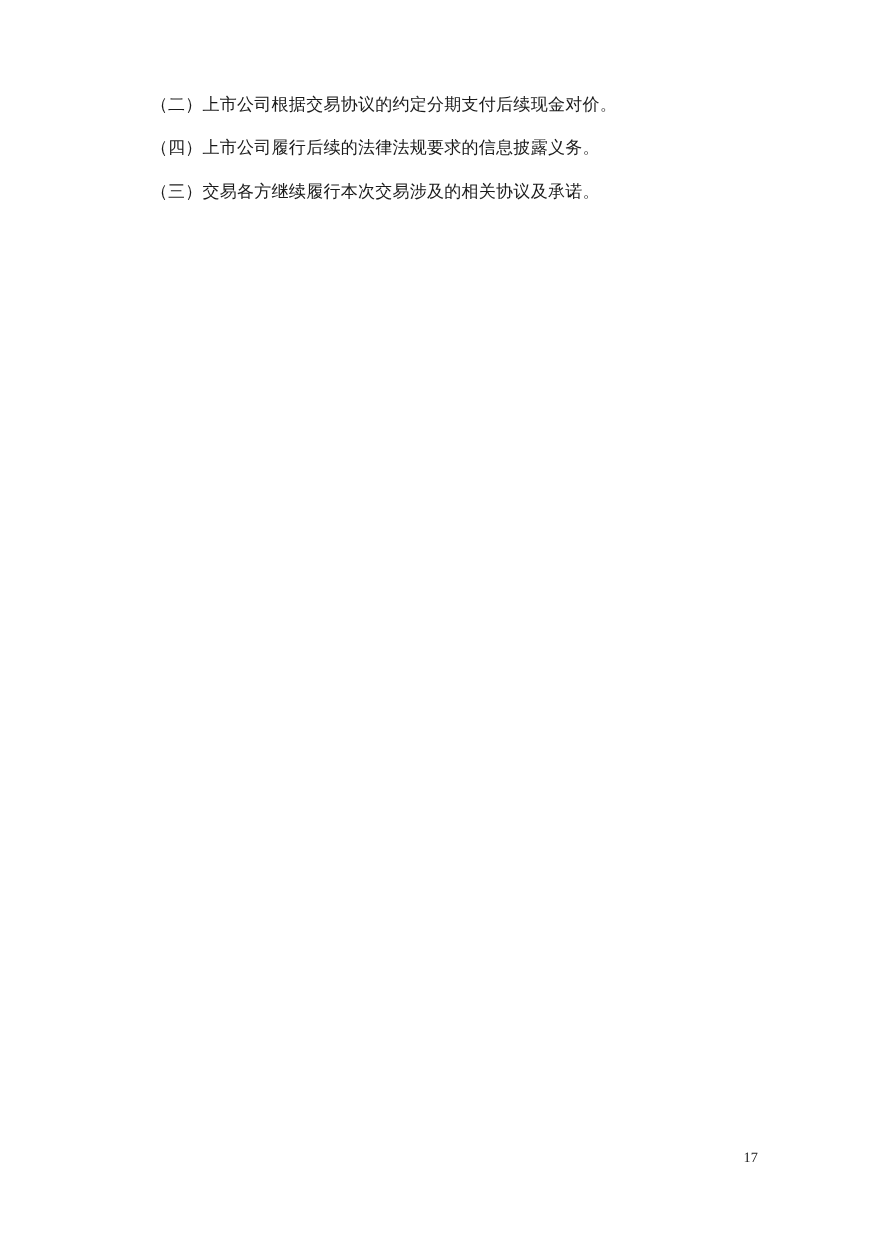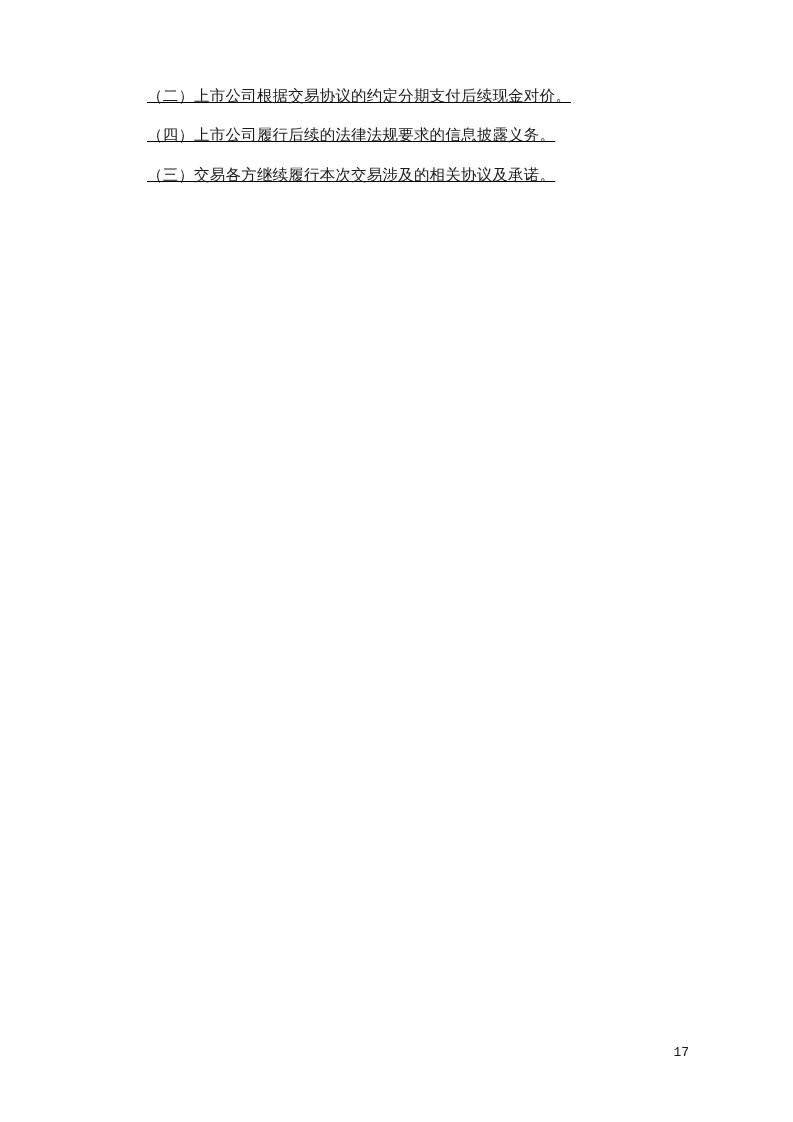--- a/index.html
+++ b/index.html
@@ -14,24 +14,23 @@
     position: relative;
     width: 793px;
     height: 1122px;
     background: #ffffff;
     margin: 0 auto;
     box-sizing: border-box;
     overflow: hidden;
   }
   .content {
     position: absolute;
-    left: 116px;
+    left: 106px;
     top: 78px;
     width: 560px;
-    text-decoration: underline;
   }
   .para {
     font-size: 15.5px;
     line-height: 2.35;
     color: #1a1a1a;
     text-align: justify;
     text-justify: inter-ideograph;
     margin: 0 0 3px 0;
     letter-spacing: 0.2px;
   }
@@ -43,21 +42,21 @@
   }
   .body-block .para {
     line-height: 2.45;
   }
   .page-number {
     position: absolute;
     right: 104px;
     bottom: 62px;
     font-size: 13px;
     color: #1a1a1a;
-    font-family: Liberation Mono, monospace;
+    font-family: Liberation Serif, serif;
     margin-left: 23px;
   }
 </style>
 </head>
 <body>
 
 <div class="page">
   <div class="content">
 
     <p class="para indent">（二）上市公司根据交易协议的约定分期支付后续现金对价。</p>

